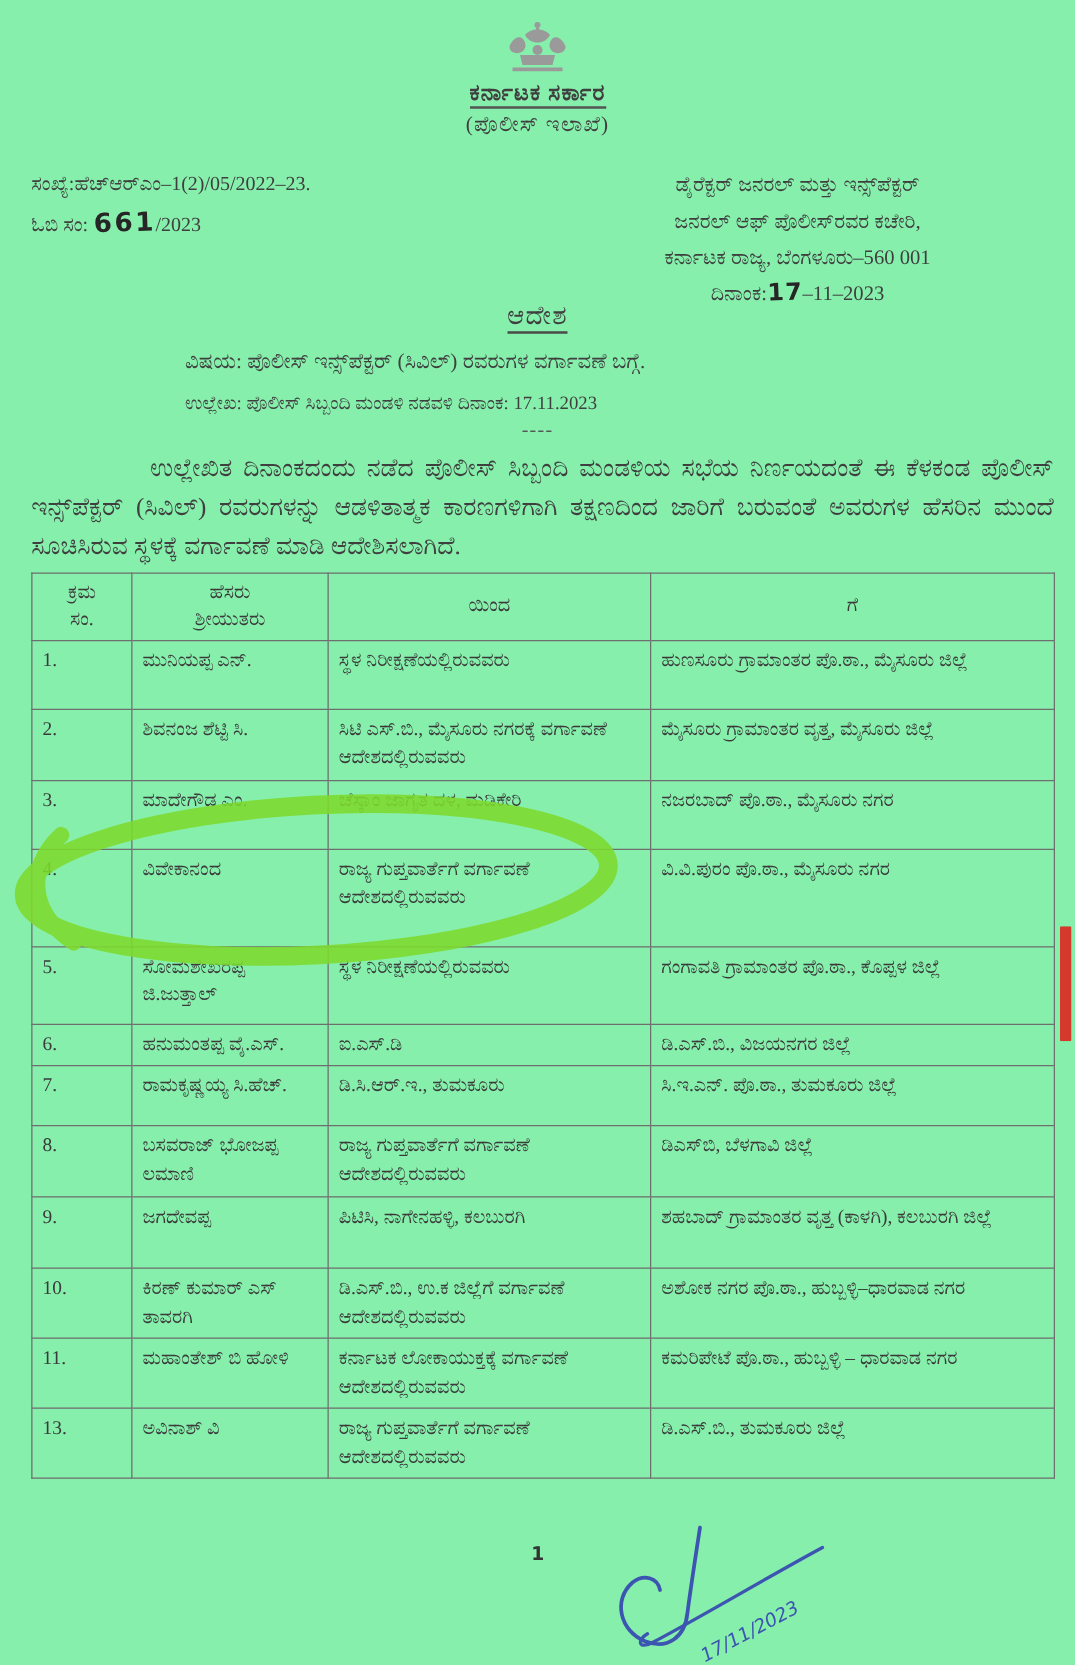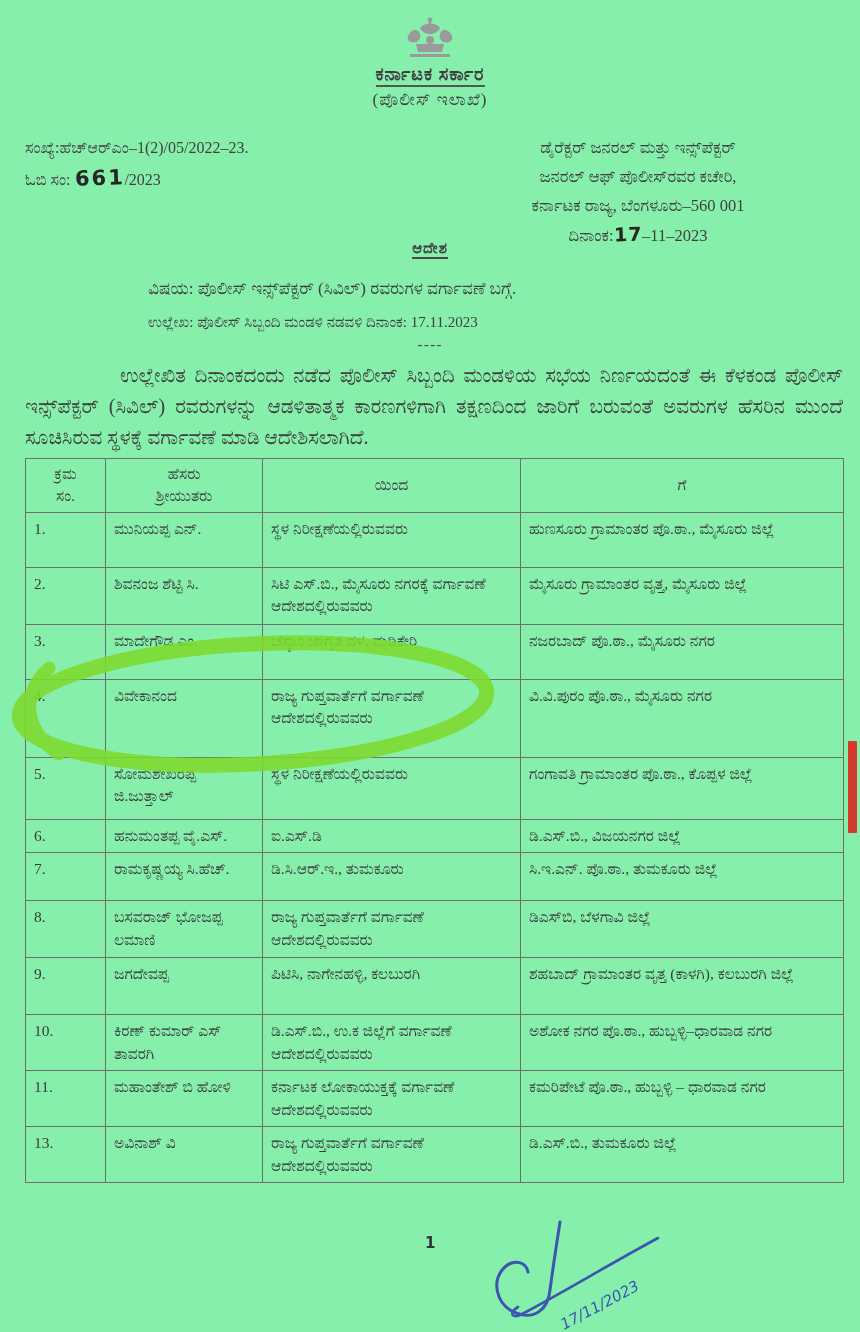--- a/index.html
+++ b/index.html
@@ -15,21 +15,21 @@
   .gov-title{top:64px;font-size:18px;font-weight:bold;letter-spacing:1px;}
   .gov-title span{border-bottom:2px solid #555;padding-bottom:1px;}
   .dept-title{top:90px;font-size:17px;letter-spacing:1px;}
   
   .ref-block{left:25px;top:132px;font-size:16px;line-height:31px;}
   .office-block{left:440px;top:133px;width:396px;text-align:center;font-size:16.5px;line-height:29px;}
   .hand-num{display:inline-block;font-weight:800;font-size:21px;color:#262626;
     letter-spacing:2px;transform:rotate(-2deg);font-family:"DejaVu Sans",sans-serif;}
   .hand-num.small{font-size:19px;letter-spacing:1px;}
   
-  .order-heading{top:240px;font-size:15px;font-weight:bold;letter-spacing:1px;}
+  .order-heading{top:240px;font-size:21px;font-weight:normal;letter-spacing:1px;}
   .order-heading span{border-bottom:2px solid #4a4a4a;padding-bottom:1px;}
   .subject-line{left:148px;top:279px;font-size:17px;}
   .reference-line{left:148px;top:314px;font-size:15px;}
   .divider{top:336px;font-size:16px;letter-spacing:1px;color:#555;}
   .body-para{left:25px;top:360px;width:818px;font-size:20px;line-height:1.55;
     text-align:justify;text-indent:95px;}
   
   .transfer-table{left:25px;top:458px;width:818px;border-collapse:collapse;table-layout:fixed;}
   .transfer-table th,.transfer-table td{
     border:1.4px solid #6e6e6e;vertical-align:top;text-align:left;

